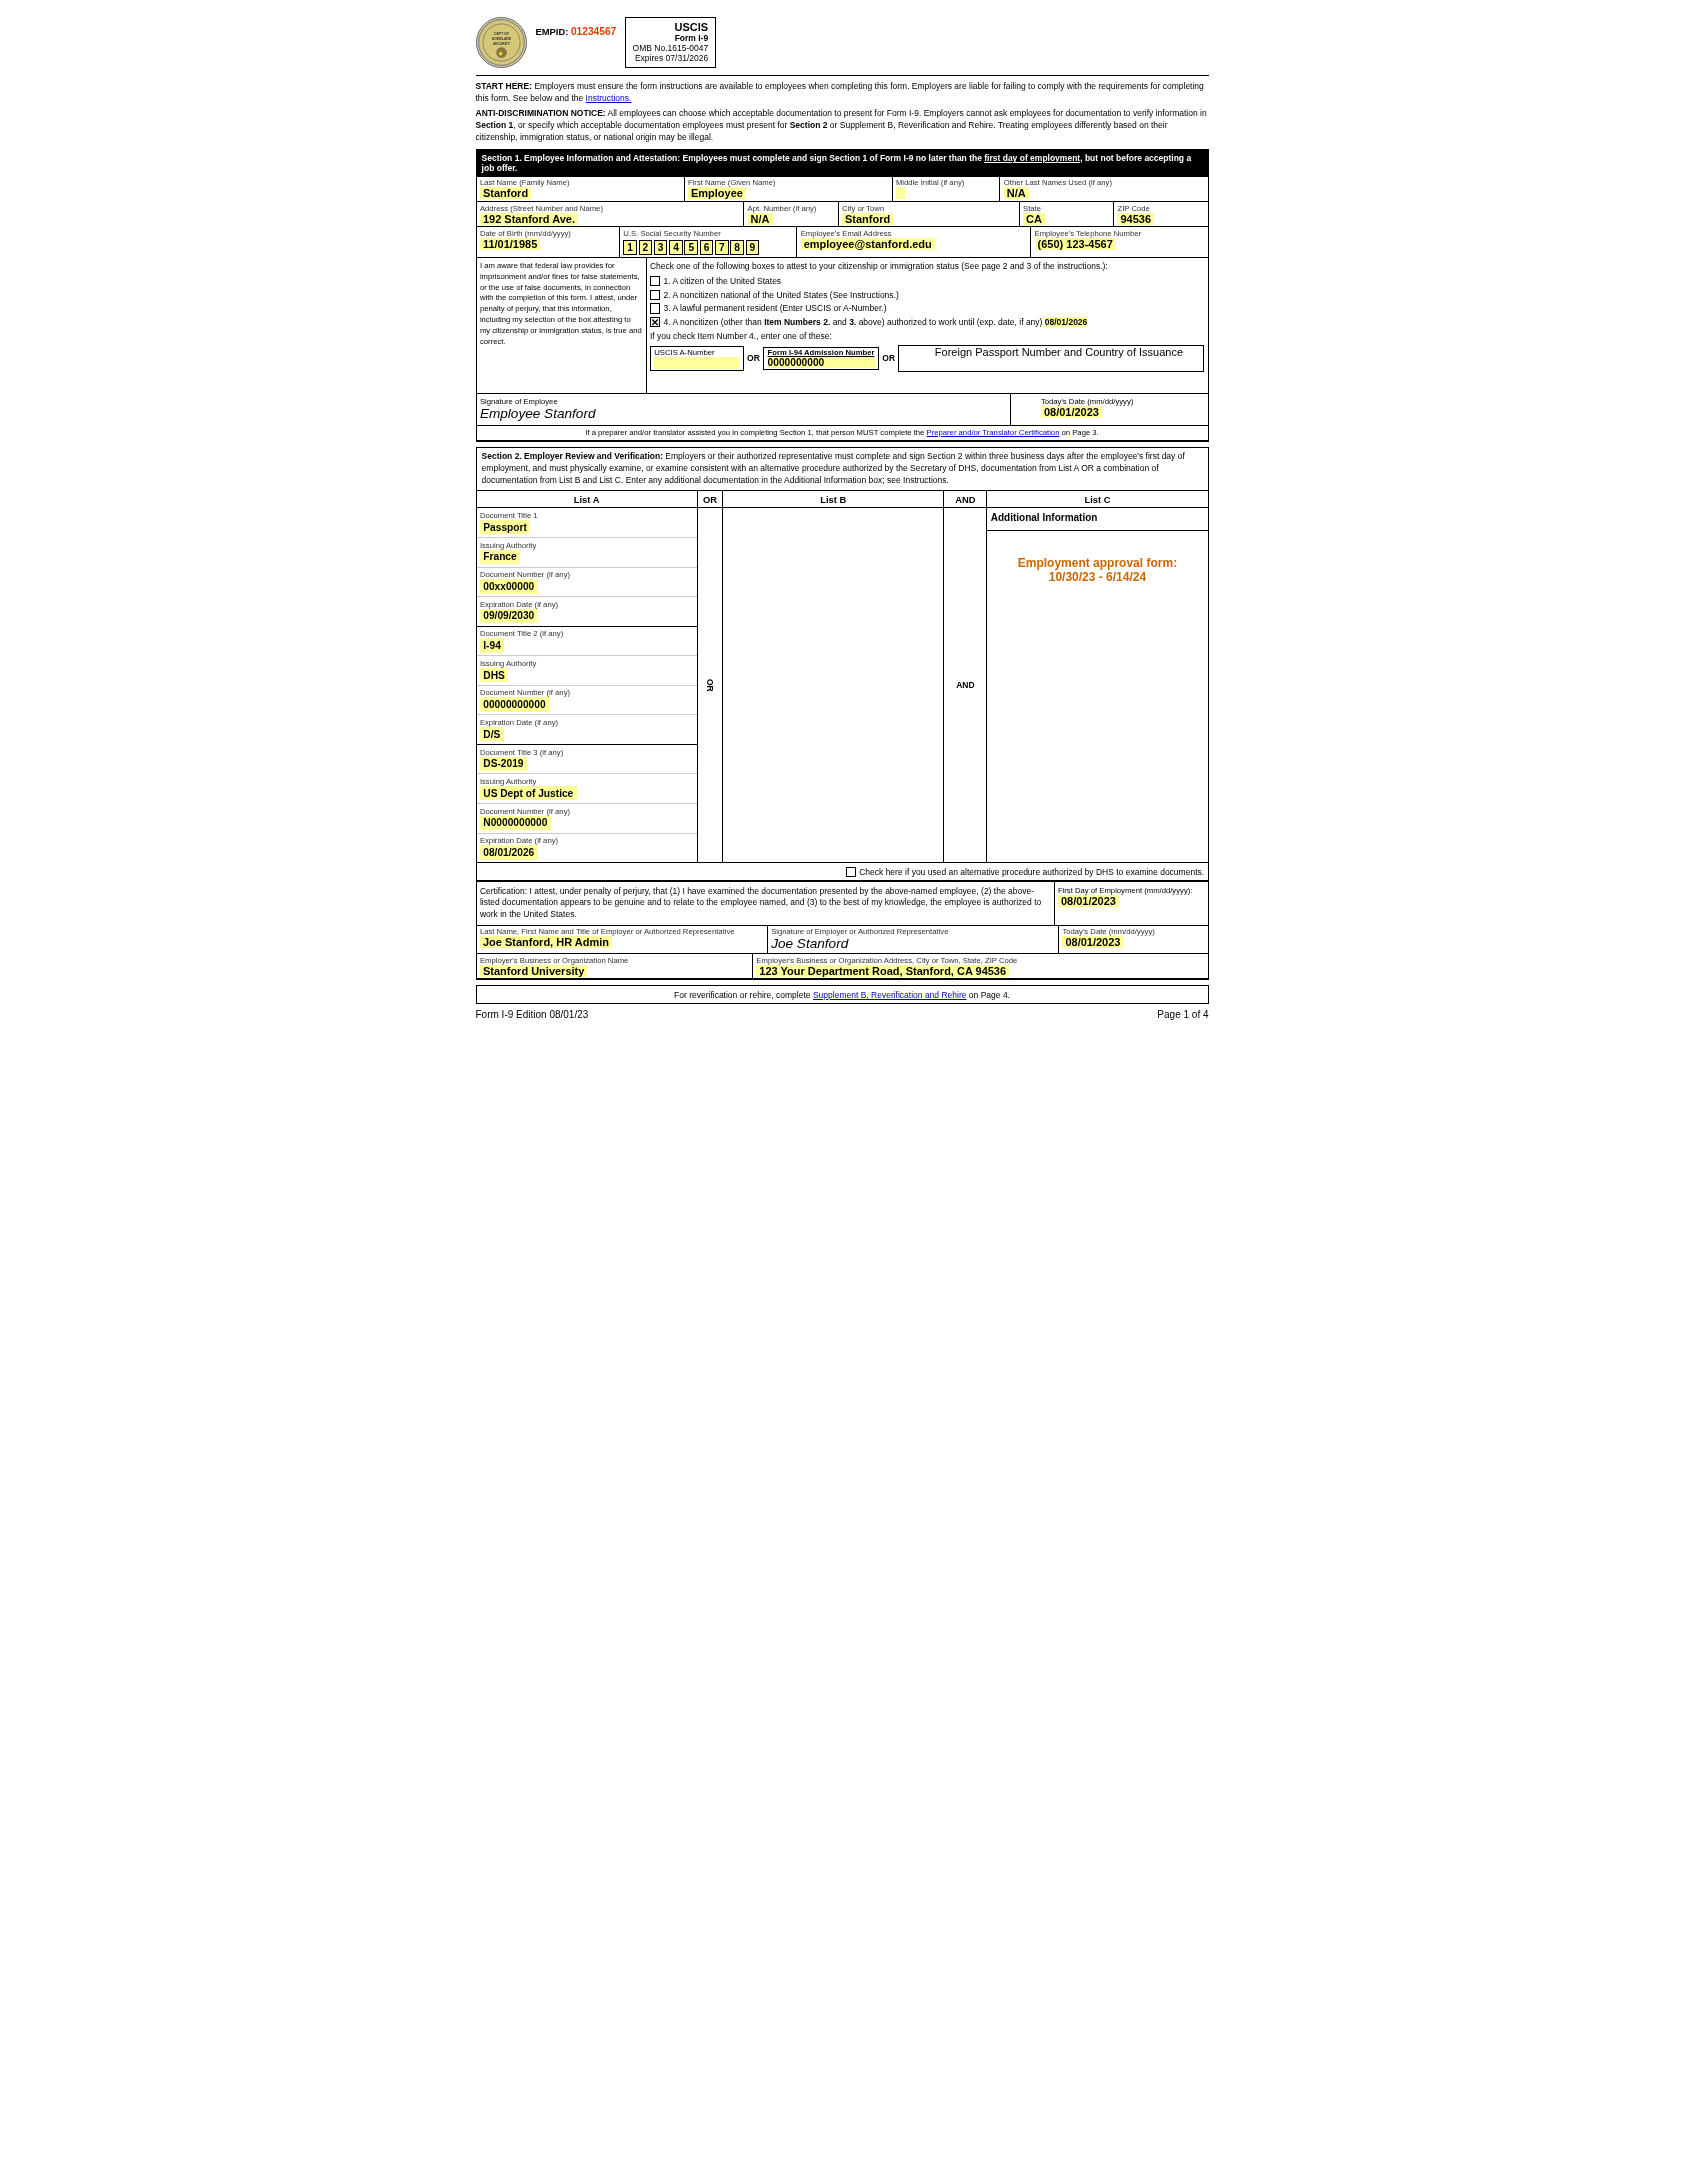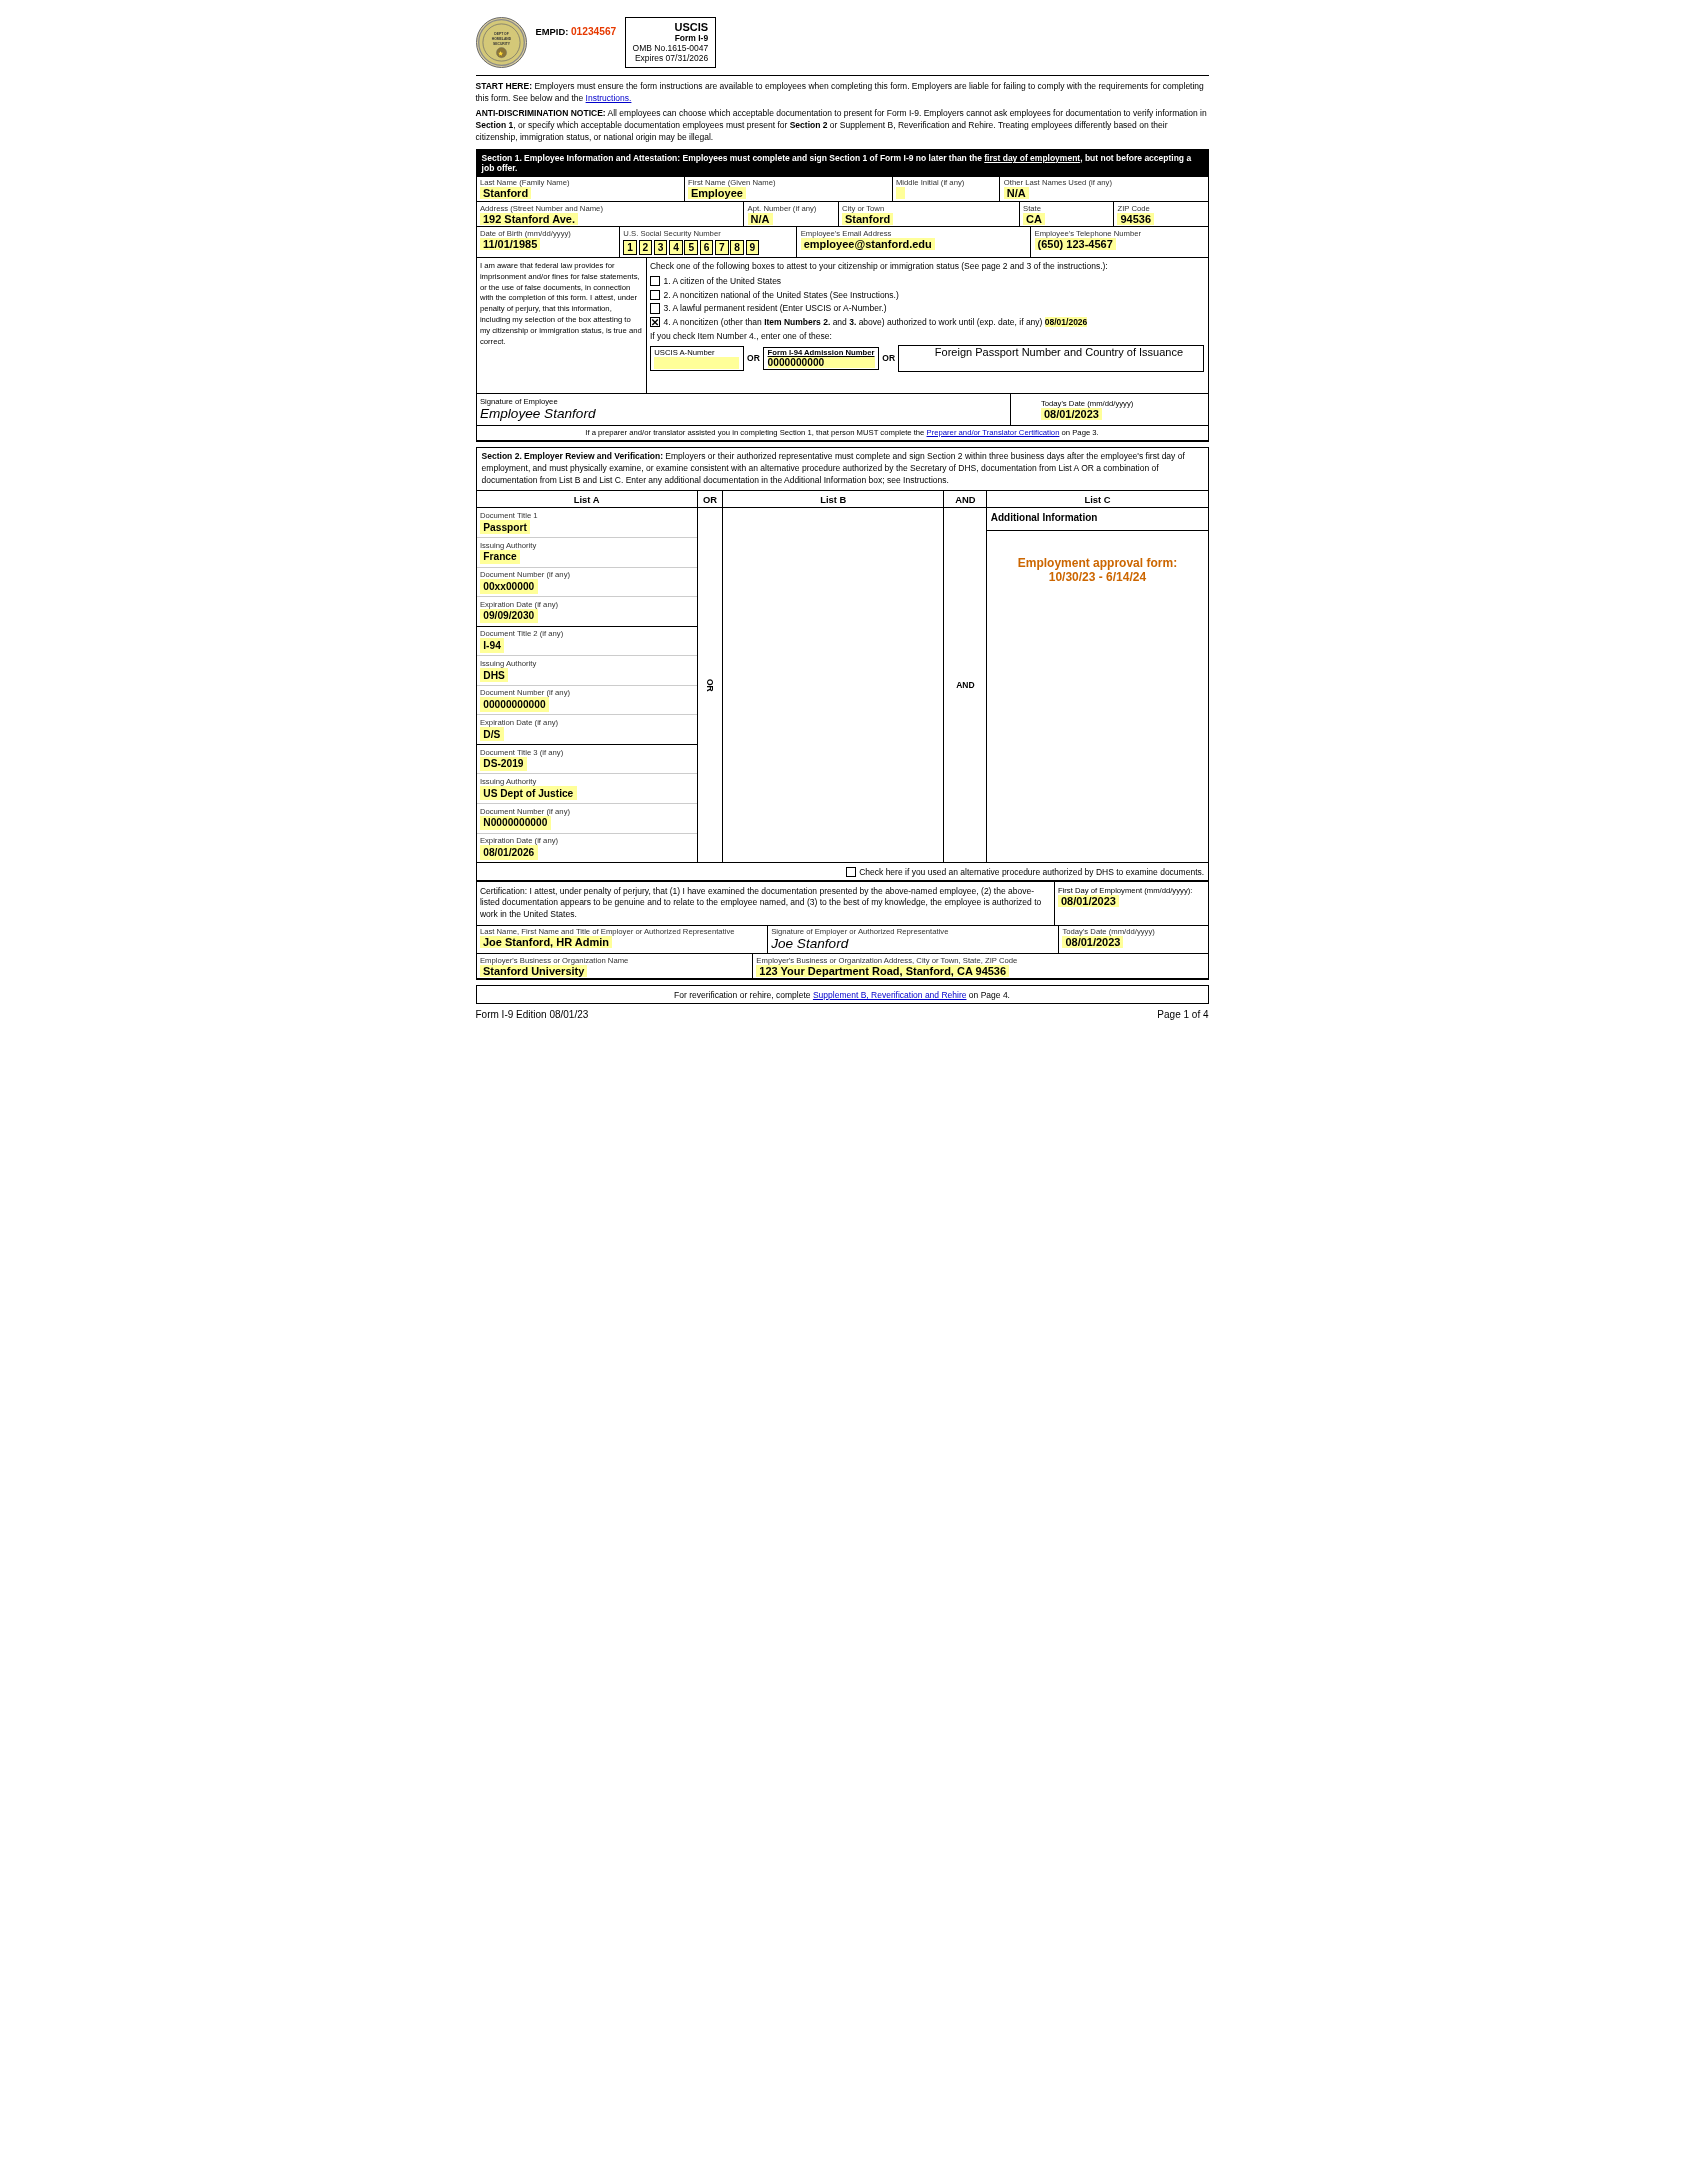--- a/index.html
+++ b/index.html
@@ -171,21 +171,20 @@
     .checkbox.checked {
       background: #fff;
     }
     .highlight-yellow {
       background: #ffff99;
       font-weight: bold;
     }
     .signature-row {
       display: flex;
       border-bottom: 0.9px solid #000;
-      align-items: center;
       gap: 27px;
     }
     .sig-left {
       flex: 1;
       border-right: 0.9px solid #000;
       padding: 3.4px;
     }
     .sig-right {
       width: 170px;
       padding: 3.4px;

